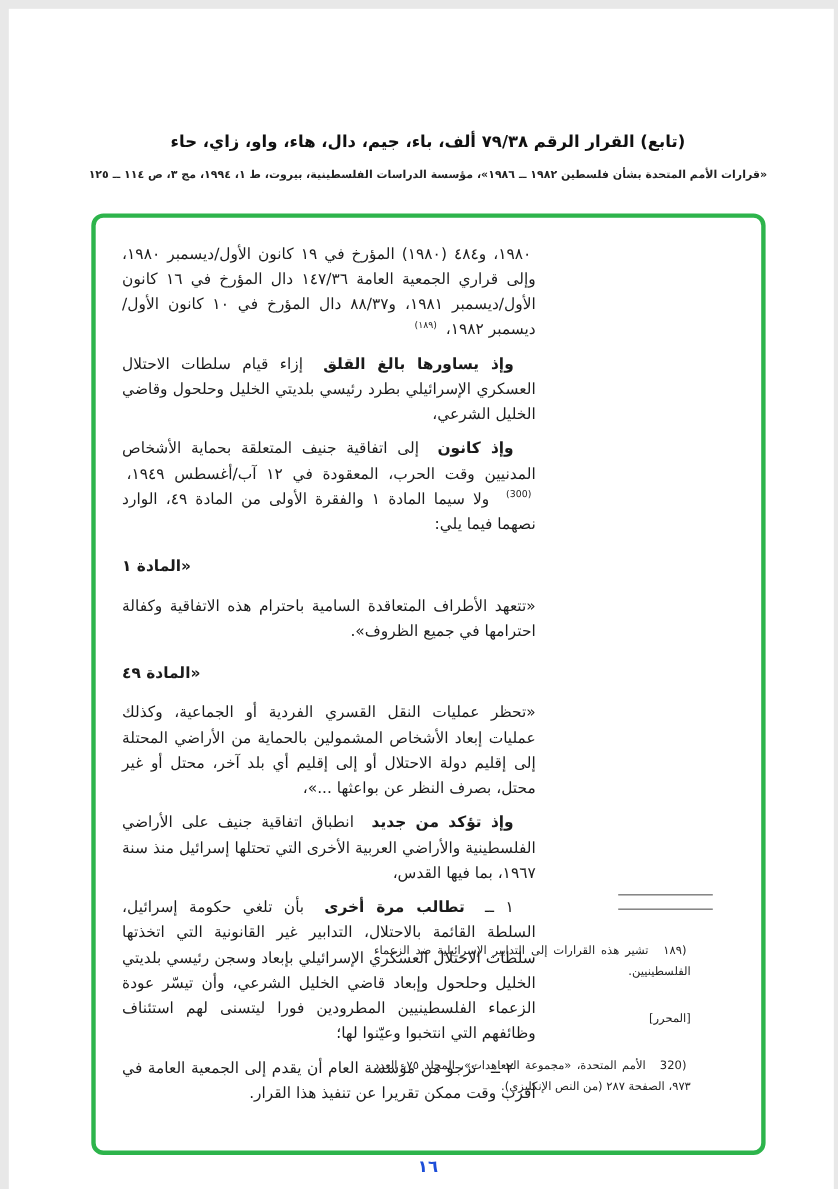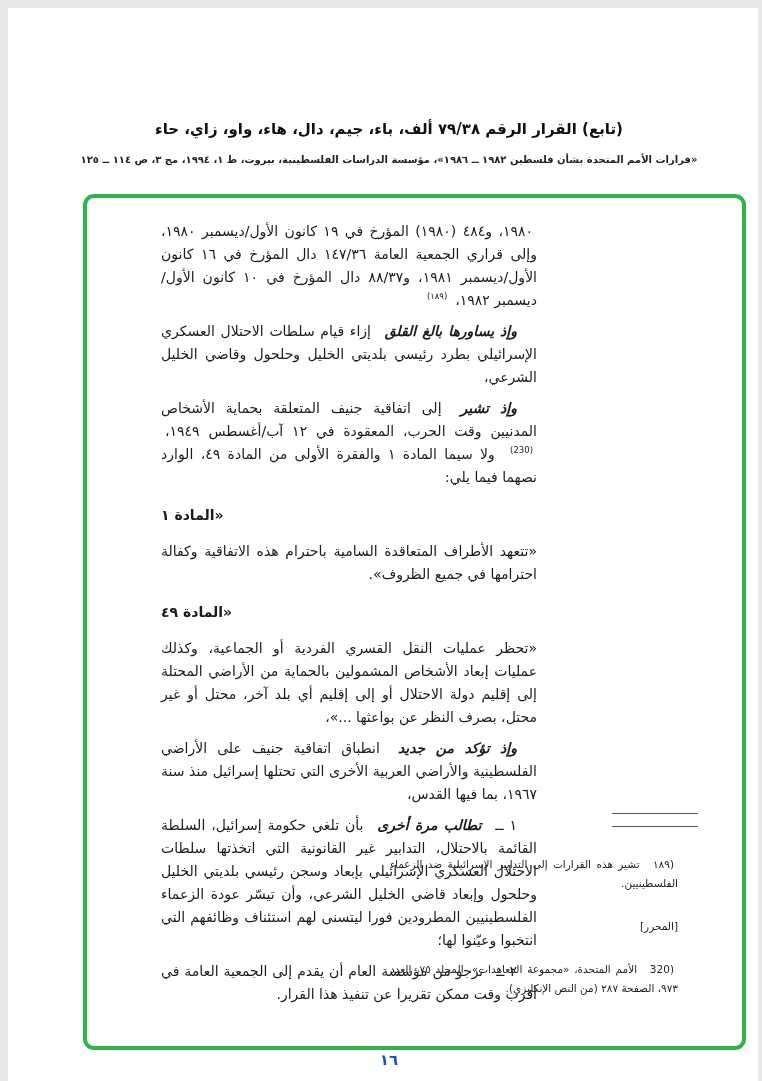--- a/index.html
+++ b/index.html
@@ -22,38 +22,38 @@
     font-size:15px; font-weight:700; color:#101010;
     letter-spacing:0.2px;
   }
   .header-source {
     margin-top:8px;
     font-size:10px; font-weight:700; color:#222;
   }
   
   .frame {
     position:absolute; left:75px; top:186px;
-    width:663px; height:856px;
+    width:613px; height:856px;
     border:4px solid #2db44b;
     border-radius:11px;
     background:#ffffff;
   }
   
   .doc {
     position:absolute; top:14px; right:197px; width:392px;
     direction:rtl; text-align:justify;
     font-size:14px; line-height:23px;
   }
   .doc p.para { text-indent:16px; margin:0; }
   .doc p.para.cont { text-indent:0; }
   .article-head {
     text-align:left; font-weight:700;
     margin:7px 0 5px 0;
   }
-  .lead { font-weight:700;font-style:italic; }
+  .lead { font-weight:700; }
   sup.ref {
     font-size:8.5px; line-height:0; vertical-align:super;
   }
   .opnum { font-weight:400; }
   
   .footnotes {
     position:absolute; right:40px; bottom:24px; width:336px;
     direction:rtl; text-align:justify;
     font-size:10.5px; line-height:19px; color:#222;
   }
@@ -81,21 +81,21 @@
   </div>
 
   <div class="frame" style="border-color: rgb(45, 180, 75);">
 
     <div class="doc">
 
       <p class="para cont"><span>١٩٨٠، و٤٨٤ (١٩٨٠) المؤرخ في ١٩ كانون الأول/ديسمبر ١٩٨٠، وإلى قراري الجمعية العامة ١٤٧/٣٦ دال المؤرخ في ١٦ كانون الأول/ديسمبر ١٩٨١، و٨٨/٣٧ دال المؤرخ في ١٠ كانون الأول/ديسمبر ١٩٨٢،</span><sup class="ref">(١٨٩)</sup></p>
 
       <p class="para"><span class="lead">وإذ يساورها بالغ القلق</span> <span>إزاء قيام سلطات الاحتلال العسكري الإسرائيلي بطرد رئيسي بلديتي الخليل وحلحول وقاضي الخليل الشرعي،</span></p>
 
-      <p class="para"><span class="lead">وإذ تشير</span> <span>إلى اتفاقية جنيف المتعلقة بحماية الأشخاص المدنيين وقت الحرب، المعقودة في ١٢ آب/أغسطس ١٩٤٩،</span><sup class="ref">(230)</sup> <span>ولا سيما المادة ١ والفقرة الأولى من المادة ٤٩، الوارد نصهما فيما يلي:</span></p>
+      <p class="para"><span class="lead">وإذ كانون</span> <span>إلى اتفاقية جنيف المتعلقة بحماية الأشخاص المدنيين وقت الحرب، المعقودة في ١٢ آب/أغسطس ١٩٤٩،</span><sup class="ref">(300)</sup> <span>ولا سيما المادة ١ والفقرة الأولى من المادة ٤٩، الوارد نصهما فيما يلي:</span></p>
 
       <div class="article-head">«المادة ١</div>
 
       <p class="para cont">«تتعهد الأطراف المتعاقدة السامية باحترام هذه الاتفاقية وكفالة احترامها في جميع الظروف».</p>
 
       <div class="article-head">«المادة ٤٩</div>
 
       <p class="para cont">«تحظر عمليات النقل القسري الفردية أو الجماعية، وكذلك عمليات إبعاد الأشخاص المشمولين بالحماية من الأراضي المحتلة إلى إقليم دولة الاحتلال أو إلى إقليم أي بلد آخر، محتل أو غير محتل، بصرف النظر عن بواعثها ...»،</p>
 
       <p class="para"><span class="lead">وإذ تؤكد من جديد</span> <span>انطباق اتفاقية جنيف على الأراضي الفلسطينية والأراضي العربية الأخرى التي تحتلها إسرائيل منذ سنة ١٩٦٧، بما فيها القدس،</span></p>

